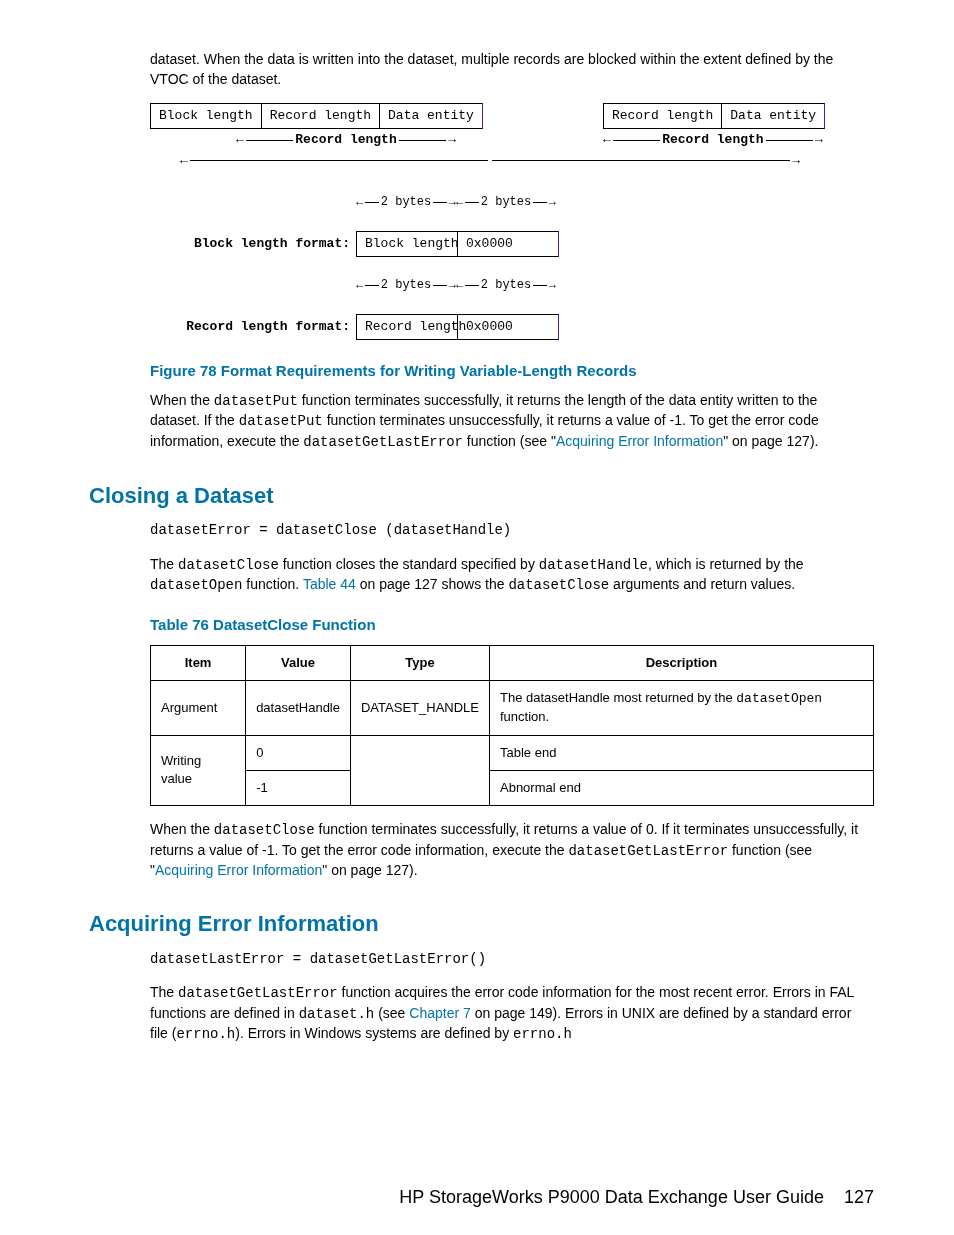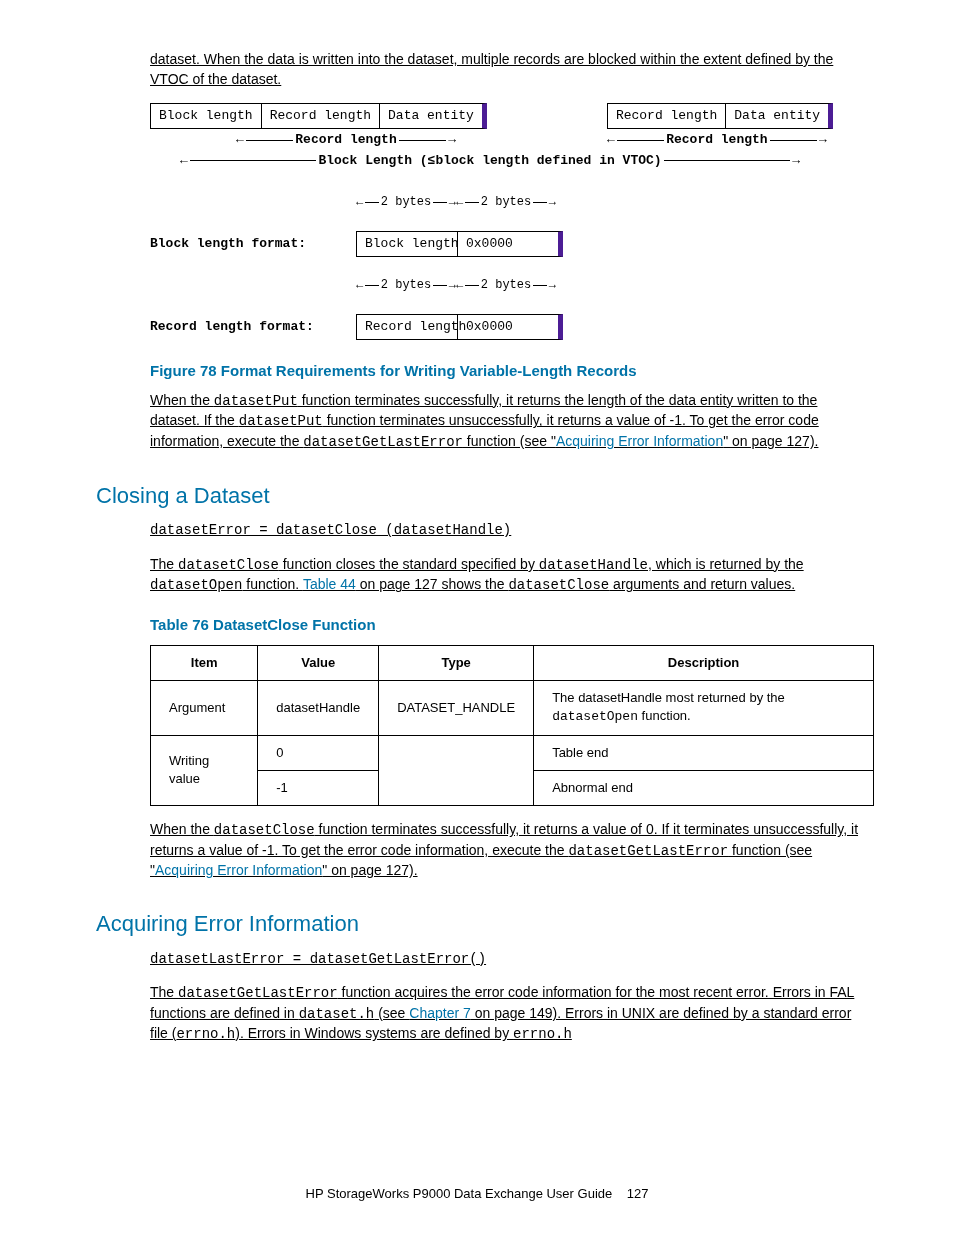--- a/index.html
+++ b/index.html
@@ -6,28 +6,28 @@
     font-family: Arial, Helvetica, sans-serif;
     font-size: 14px;
     color: #000;
     background: #fff;
     margin: 0;
     padding: 50px 80px 40px 80px;
     width: 954px;
     box-sizing: border-box;
     line-height: 1.4;
   }
-  .para { margin: 0 8px 14px 0; text-decoration: underline; }
+  .para { margin: 0 8px 14px 0; }
   .indent { margin-left: 70px; }
   .code { font-family: "Courier New", monospace; }
   h2 {
-    font-weight: normal;
+    font-weight: bold;
     color: #0073a8;
     font-size: 22px;
-    margin: 28px 0 10px 16px;
+    margin: 28px 0 10px 9px;
   }
   .caption {
     color: #0073a8;
     font-weight: bold;
     font-size: 15px;
     margin: 18px 0 10px 70px;
   }
   a.link { color: #0073a8; text-decoration: none; }
 
   
@@ -37,49 +37,49 @@
     font-size: 13px;
   }
   .row1 { display: flex; align-items: flex-start; gap: 120px; }
   .boxrow { display: flex; }
   .cell {
     border: 1px solid #000;
     padding: 3px 8px;
     border-right: none;
     white-space: nowrap;
   }
-  .cell:last-child { border-right: 5px solid #4c1d95; }
+  .cell:last-child { border-right: 1px solid #4c1d95; }
   .dash { border-top: 1px solid #000; flex: 1; height: 0; margin: 0 2px; }
   .subrow { display:flex; align-items:center; margin-top:2px; }
   .subrow .lbl { font-weight: bold; white-space: nowrap; }
   .format-row { display:flex; align-items:center; margin-top: 20px; }
-  .format-label { font-weight: bold; text-align: left; width: 200px; padding-right: 6px; }
+  .format-label { font-weight: bold; text-align: right; width: 200px; padding-right: 6px; }
   .bytes-row { display:flex; margin-left: 206px; font-size:12px; }
   .bytes-cell { width: 100px; display:flex; align-items:center; }
 
   
   table.func {
     border-collapse: collapse;
     width: 100%;
     margin: 0 0 14px 70px;
     width: calc(100% - 70px);
     font-size: 13px;
   }
   table.func th, table.func td {
     border: 1px solid #000;
-    padding: 8px 18px;
+    padding: 8px 10px;
     text-align: left;
     vertical-align: middle;
   }
   table.func th { text-align: center; font-weight: bold; }
 
   .footer {
     margin-top: 140px;
-    text-align: center;
-    font-size: 13px;
+    text-align: right;
+    font-size: 18px;
   }
 </style>
 </head>
 <body>
 
 <p class="para indent">dataset. When the data is written into the dataset, multiple records are blocked within the extent defined by the VTOC of the dataset.</p>
 
 <div class="diagram">
   <div class="row1">
     <div>
@@ -106,21 +106,20 @@
         <span class="dash"></span>
         <span class="lbl">Record length</span>
         <span class="dash"></span>
         <span>→</span>
       </div>
     </div>
   </div>
   <div class="subrow" style="width:620px; margin-left:30px;">
     <span>←</span>
     <span class="dash"></span>
-    <span class="lbl">Block Length (≤block length defined in VTOC)</span>
     <span class="dash"></span>
     <span>→</span>
   </div>
 
   <div class="bytes-row" style="margin-top:24px;">
     <div class="bytes-cell">
         <span>←</span>
         <span class="dash"></span>
         <span>2 bytes</span>
         <span class="dash"></span>

